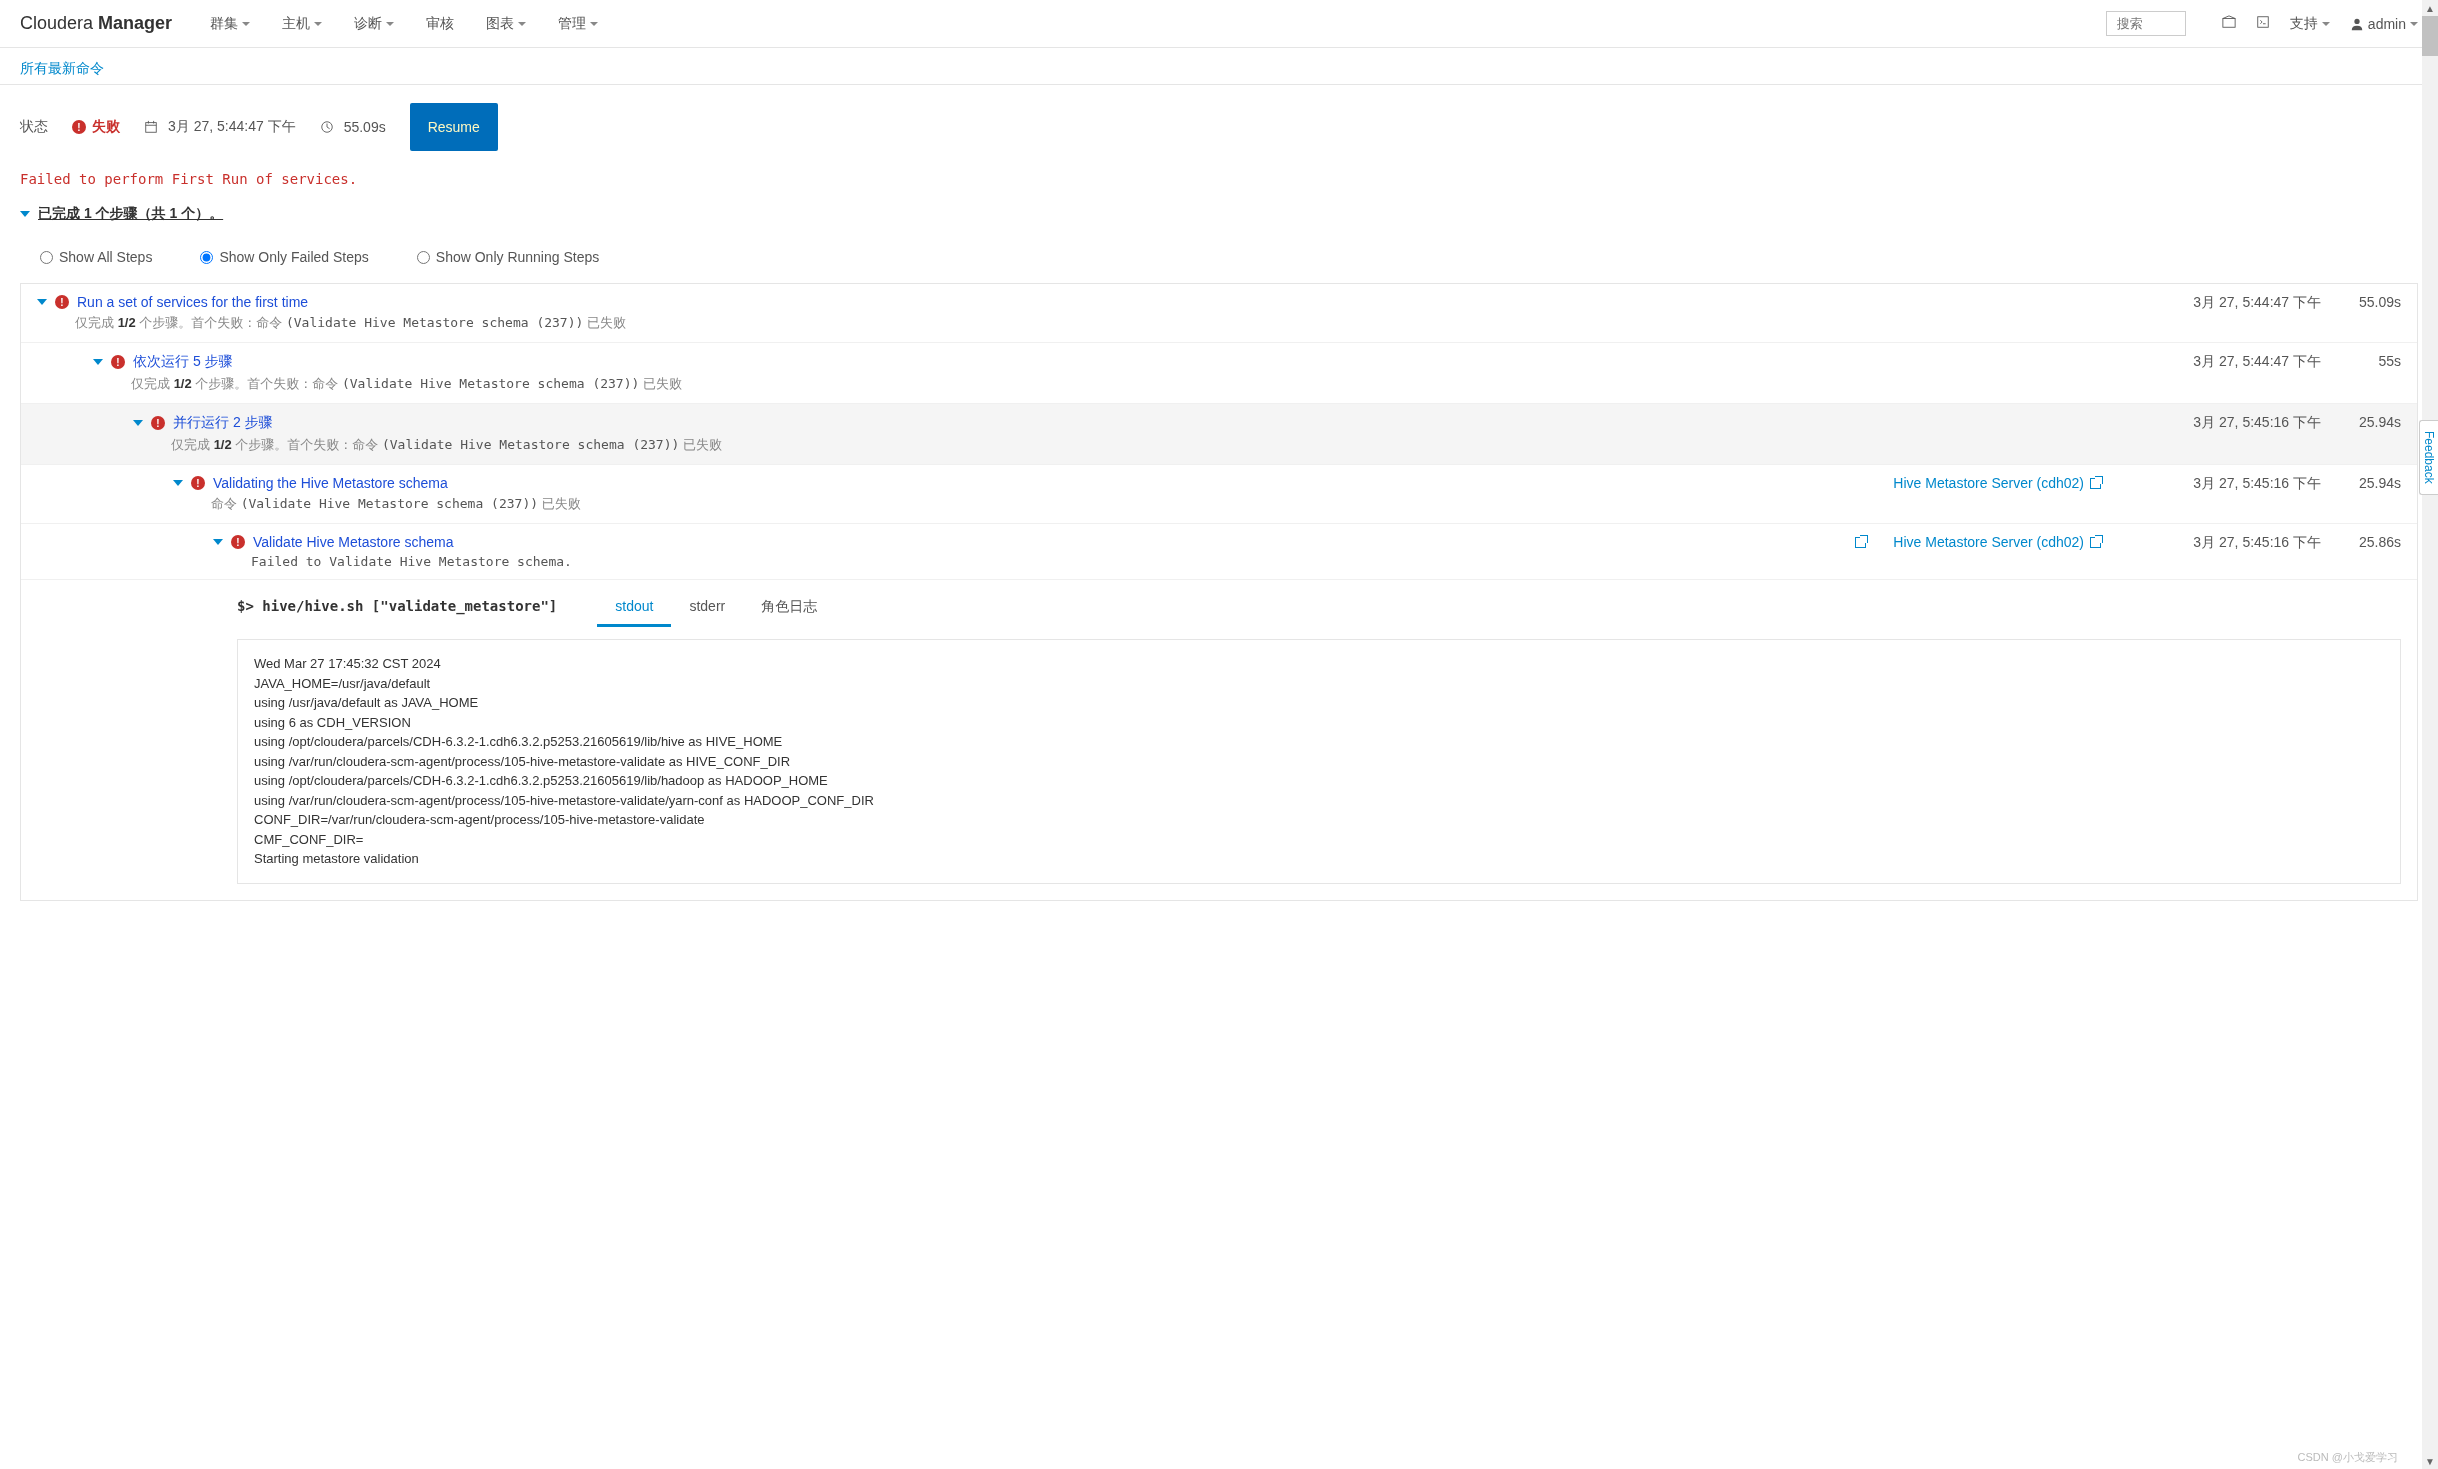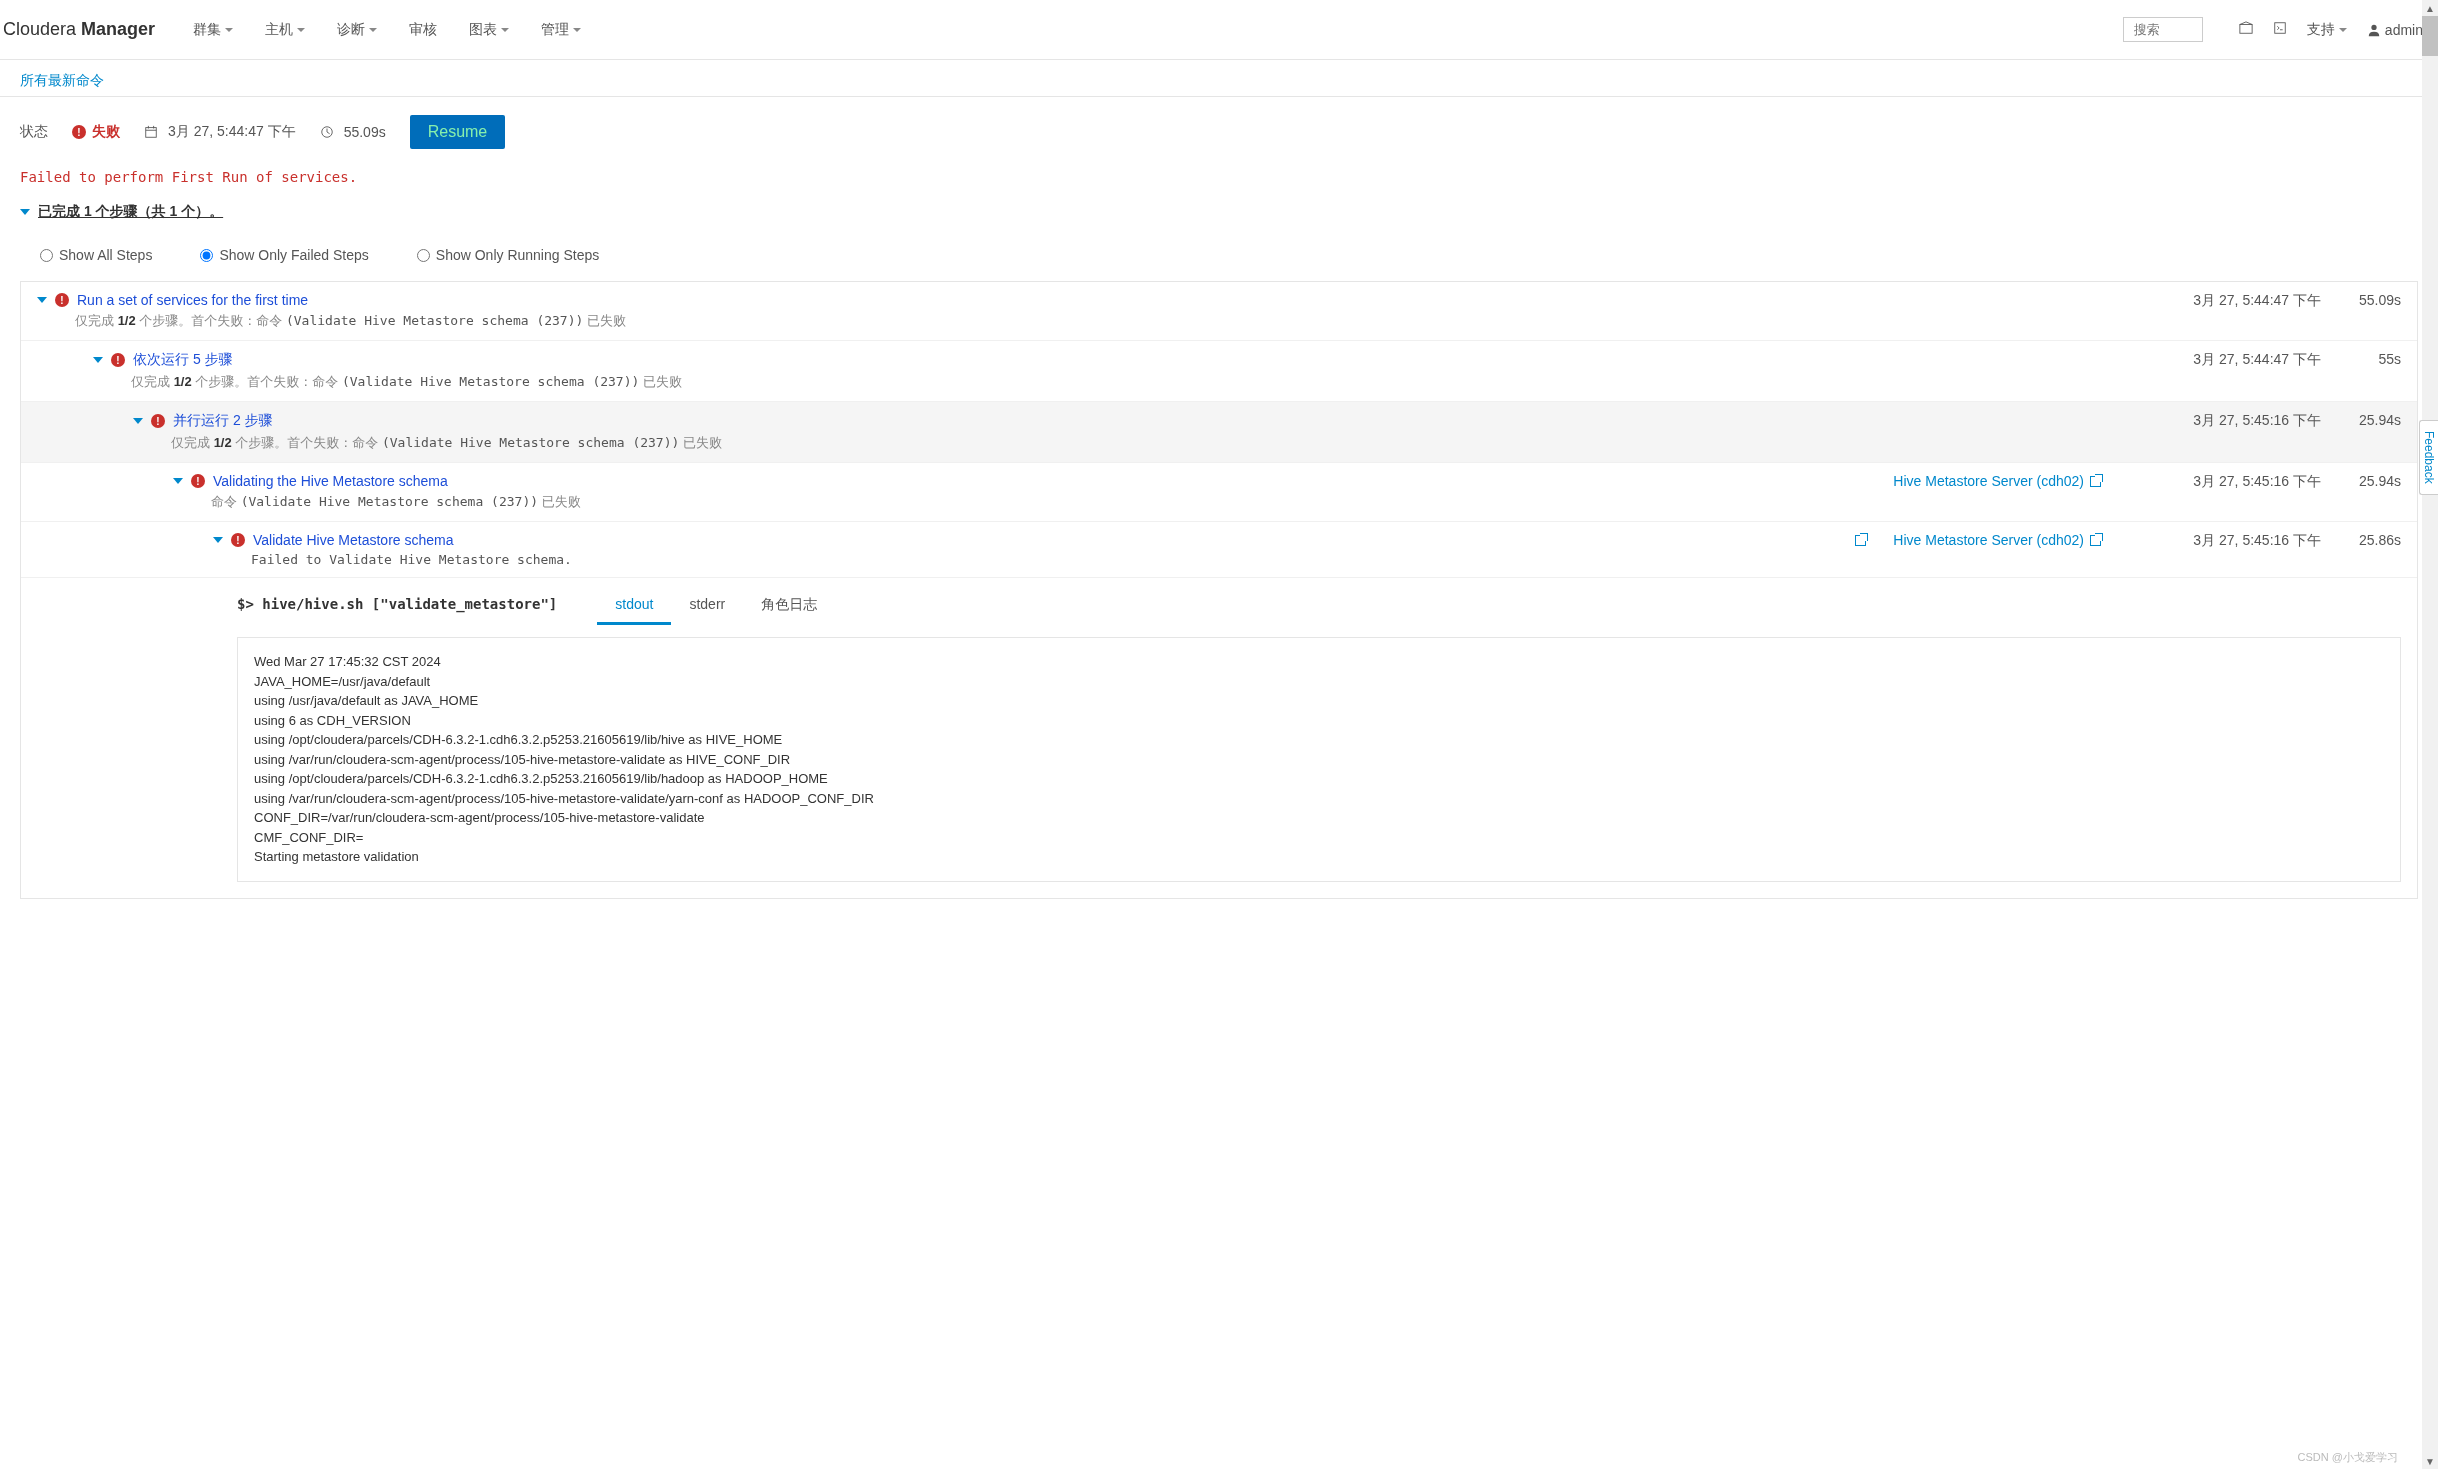--- a/index.html
+++ b/index.html
@@ -1,19 +1,19 @@
 <!DOCTYPE html>
 <html><head>
   <meta charset="utf-8">
   <style>
     * { box-sizing: border-box; margin: 0; padding: 0; }
     body { font-family: "Helvetica Neue", Helvetica, Arial, "Microsoft YaHei", sans-serif; font-size: 14px; color: #333; background: #fff; }
     
     
-    .header { display: flex; align-items: center; padding: 0 3px; height: 60px; border-bottom: 1px solid #e5e5e5; }
+    .header { display: flex; align-items: center; padding: 0 20px; height: 48px; border-bottom: 1px solid #e5e5e5; }
     .logo { font-size: 18px; color: #333; margin-right: 24px; }
     .logo b { font-weight: bold; }
     .nav { display: flex; gap: 4px; flex: 1; }
     .nav-item { padding: 12px 14px; color: #555; cursor: pointer; display: flex; align-items: center; gap: 4px; }
     .caret { width: 0; height: 0; border-left: 4px solid transparent; border-right: 4px solid transparent; border-top: 4px solid #888; display: inline-block; }
     .search-box { border: 1px solid #ccc; padding: 4px 10px; width: 80px; margin-right: 16px; font-size: 13px; color: #999; }
     .header-right { display: flex; align-items: center; gap: 20px; }
     .header-icon { color: #555; cursor: pointer; }
     
     
@@ -22,21 +22,21 @@
     .page-title { font-size: 26px; font-weight: 300; color: #333; margin-bottom: 20px; }
     .page-title .sub { color: #888; font-weight: 300; }
     
     .divider { border: none; border-top: 1px solid #e5e5e5; margin: 0 -20px 18px; }
     
     
     .status-row { display: flex; align-items: center; gap: 24px; margin-bottom: 20px; }
     .status-label { color: #555; }
     .status-failed { color: #c9302c; font-weight: bold; display: flex; align-items: center; gap: 6px; }
     .status-item { display: flex; align-items: center; gap: 10px; color: #555; }
-    .btn-primary { background: #006dba; color: #86efac; border: none; padding: 8px 18px; font-size: 16px; cursor: pointer; border-radius: 2px; }
+    .btn-primary { background: #006dba; color: #fef9c3; border: none; padding: 16px 18px; font-size: 14px; cursor: pointer; border-radius: 2px; }
     
     .error-msg { color: #c9302c; font-family: Consolas, Monaco, monospace; font-size: 14px; margin-bottom: 18px; }
     
     
     .completed-toggle { display: flex; align-items: center; gap: 8px; margin-bottom: 18px; cursor: pointer; }
     .completed-toggle span { text-decoration: underline; font-weight: bold; }
     
     
     .filter-row { display: flex; gap: 48px; padding: 8px 20px 18px; }
     .radio-item { display: flex; align-items: center; gap: 6px; cursor: pointer; color: #555; }

